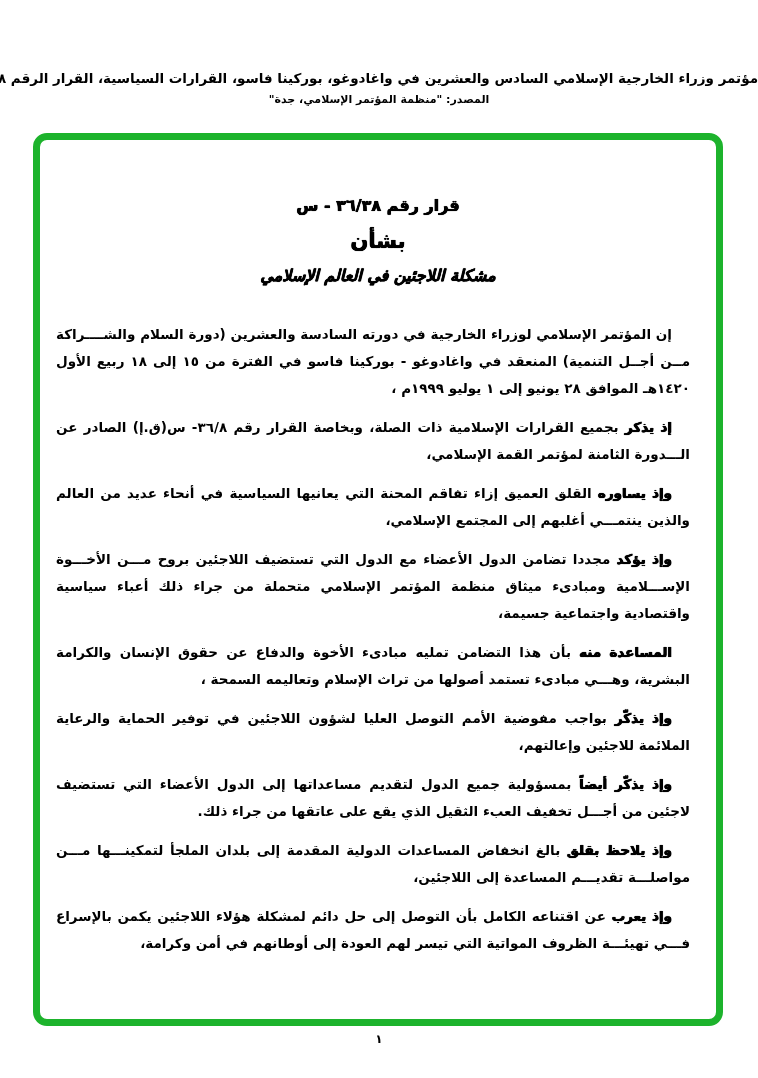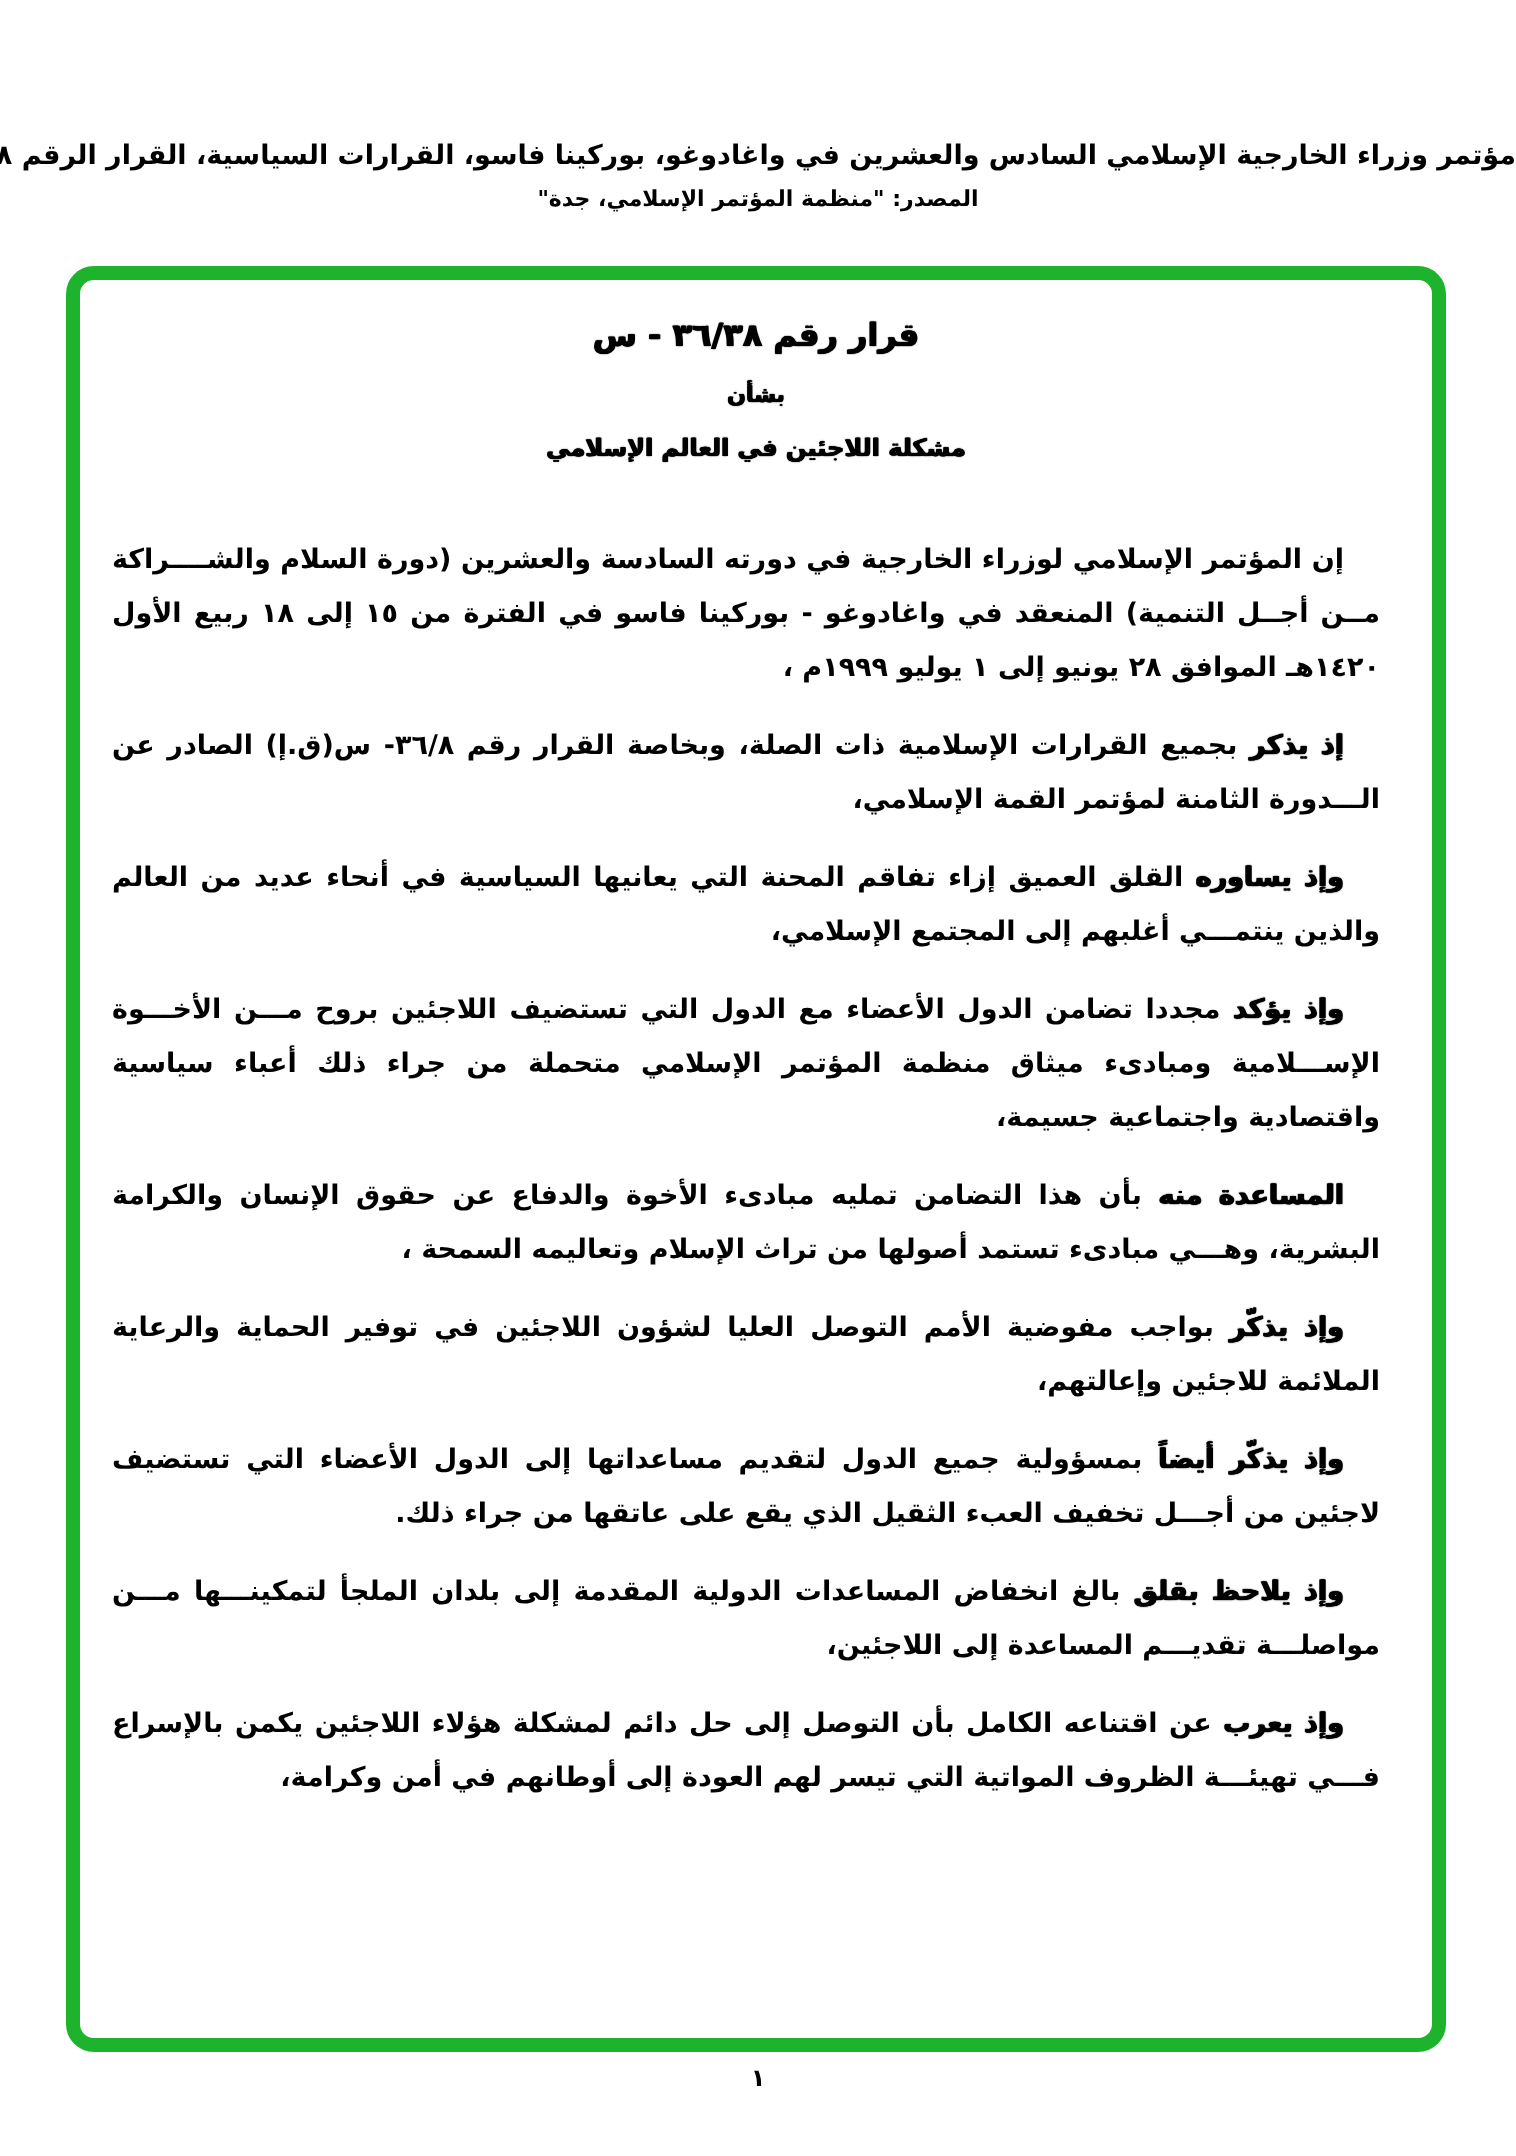--- a/index.html
+++ b/index.html
@@ -39,30 +39,30 @@
     top: 133px;
     left: 33px;
     width: 690px;
     height: 893px;
     box-sizing: border-box;
     border: 7px solid #1db32c;
     border-radius: 14px;
     background: #ffffff;
   }
   .title-block {
-    padding-top: 18px;
+    padding-top: 56px;
     text-align: center;
   }
   .title-line {
     font-weight: bold;
     text-shadow: 0 0 0.8px #000, 0.35px 0 0 #000, -0.35px 0 0 #000;
   }
   .title-1 { font-size: 16px; margin-bottom: 14px; }
-  .title-2 { font-size: 11px; margin-bottom: 13px; }
-  .title-3 { font-size: 12px; }
+  .title-2 { font-size: 21px; margin-bottom: 13px; }
+  .title-3 { font-size: 16px; font-style: italic; }
   .paragraphs {
     margin: 36px 26px 0 16px;
   }
   .para {
     margin: 0 0 12px 0;
     font-size: 13.5px;
     font-weight: bold;
     line-height: 27px;
     text-align: justify;
     text-indent: 18px;

